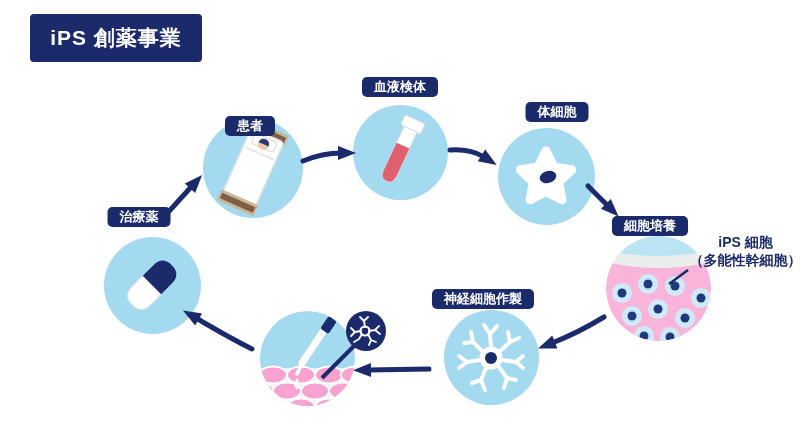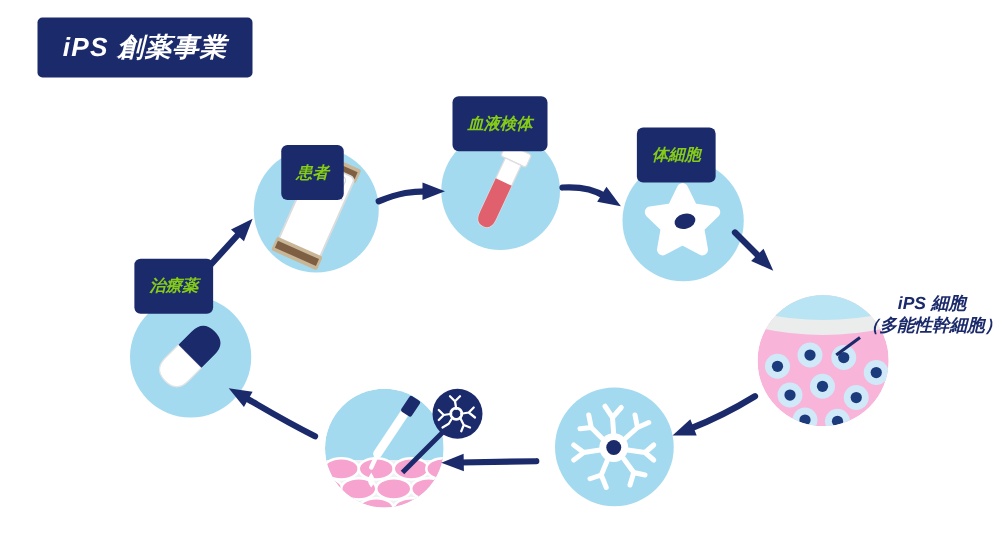--- a/index.html
+++ b/index.html
@@ -1,27 +1,27 @@
 <!DOCTYPE html>
 <html><head>
 <meta charset="utf-8">
 <style>
   html,body{margin:0;padding:0;background:#fff;}
   #canvas{
     position:relative;width:800px;height:446px;background:#ffffff;
-    font-family:"Liberation Sans","DejaVu Sans",sans-serif;overflow:hidden;font-style:italic;
+    font-family:"Liberation Sans","DejaVu Sans",sans-serif;overflow:hidden;
   }
   .title-box{
     position:absolute;left:30px;top:14px;width:172px;height:48px;
     background:#1b2a6b;border-radius:4px;display:flex;align-items:center;justify-content:center;
   }
   .title-box span{color:#fff;font-size:21px;font-weight:bold;letter-spacing:1px;}
   .pill{
-    position:absolute;transform:translateX(-50%);background:#1b2a6b;color:#84cc16;
-    font-size:13px;font-weight:bold;padding:15px 12px;border-radius:5px;
+    position:absolute;transform:translateX(-50%);background:#1b2a6b;color:#ffffff;
+    font-size:13px;font-weight:bold;padding:3px 12px;border-radius:5px;
     white-space:nowrap;z-index:4;line-height:1.1;
   }
   .circle{
     position:absolute;border-radius:50%;background:#a3daef;overflow:hidden;
     display:flex;align-items:center;justify-content:center;z-index:2;
   }
   .circle.nobg{background:transparent;}
   .overlay{position:absolute;left:0;top:0;z-index:5;pointer-events:none;}
   .magnifier{
     position:absolute;left:346px;top:311px;width:40px;height:40px;border-radius:50%;
@@ -85,30 +85,33 @@
   <div class="circle" style="left:353px;top:105px;width:95px;height:95px">
     <svg width="95" height="95" viewBox="0 0 95 95">
       <g transform="rotate(25 47 47)">
         <rect x="36" y="11" width="22" height="11" rx="2" fill="#ffffff" stroke="#dedede" stroke-width="1"></rect>
         <path d="M40,22 H54 V70 Q54,79 47,79 Q40,79 40,70 Z" fill="#ffffff" stroke="#dedede" stroke-width="1"></path>
         <path d="M40,40 H54 V70 Q54,79 47,79 Q40,79 40,70 Z" fill="#e0606d"></path>
       </g>
     </svg>
   </div>
 
-  <div class="pill" style="left:541px;top:102px">
+  <div class="pill" style="left:557px;top:102px">
     <span>体細胞</span>
   </div>
   <div class="circle" style="left:498px;top:128px;width:97px;height:97px">
     <svg width="97" height="97" viewBox="0 0 97 97">
       <path d="M48,23 L55.9,39.1 L73.7,41.7 L60.8,54.2 L63.9,71.8 L48,63.5 L32.1,71.8 L35.2,54.2 L22.3,41.7 L40.1,39.1 Z" fill="#ffffff" stroke="#ffffff" stroke-width="9" stroke-linejoin="round"></path>
       <ellipse cx="50" cy="49" rx="8.5" ry="6" fill="#1b2a6b" transform="rotate(-15 50 49)"></ellipse>
     </svg>
   </div>
 
+  <div class="pill" style="left:650px;top:216px">
+    <span>細胞培養</span>
+  </div>
   <div class="circle nobg" style="left:606px;top:236px;width:105px;height:105px">
     <svg width="105" height="105" viewBox="0 0 105 105">
       <defs>
           <clipPath id="cultClip">
             <circle cx="52.5" cy="52.5" r="52.5"></circle>
           </clipPath>
         </defs>
       <g clip-path="url(#cultClip)">
         <rect width="105" height="105" fill="#f8b4d9"></rect>
         <path d="M0,26 Q52,38 105,26 L105,0 L0,0 Z" fill="#ebecec"></path>
@@ -135,20 +138,23 @@
         </g>
       </g>
     </svg>
   </div>
 
   <div class="annotation">
     <div>iPS 細胞</div>
     <div>（多能性幹細胞）</div>
   </div>
 
+  <div class="pill" style="left:483px;top:289px">
+    <span>神経細胞作製</span>
+  </div>
   <div class="circle" style="left:444px;top:310px;width:95px;height:95px">
     <svg width="95" height="95" viewBox="0 0 95 95">
       <g stroke="#ffffff" stroke-width="4" fill="none" stroke-linecap="round">
         <path d="M47,38 L46,24 M46,24 L40,15 M46,24 L53,16"></path>
         <path d="M56,41 L66,32 M66,32 L64,22 M66,32 L75,28"></path>
         <path d="M58,50 L72,52 M72,52 L79,46 M72,52 L79,58"></path>
         <path d="M55,57 L63,68 M63,68 L72,70 M63,68 L60,78"></path>
         <path d="M42,58 L37,70 M37,70 L28,73 M37,70 L41,80"></path>
         <path d="M36,50 L23,52 M23,52 L15,46 M23,52 L15,58"></path>
         <path d="M38,41 L29,32 M29,32 L20,33 M29,32 L27,22"></path>

